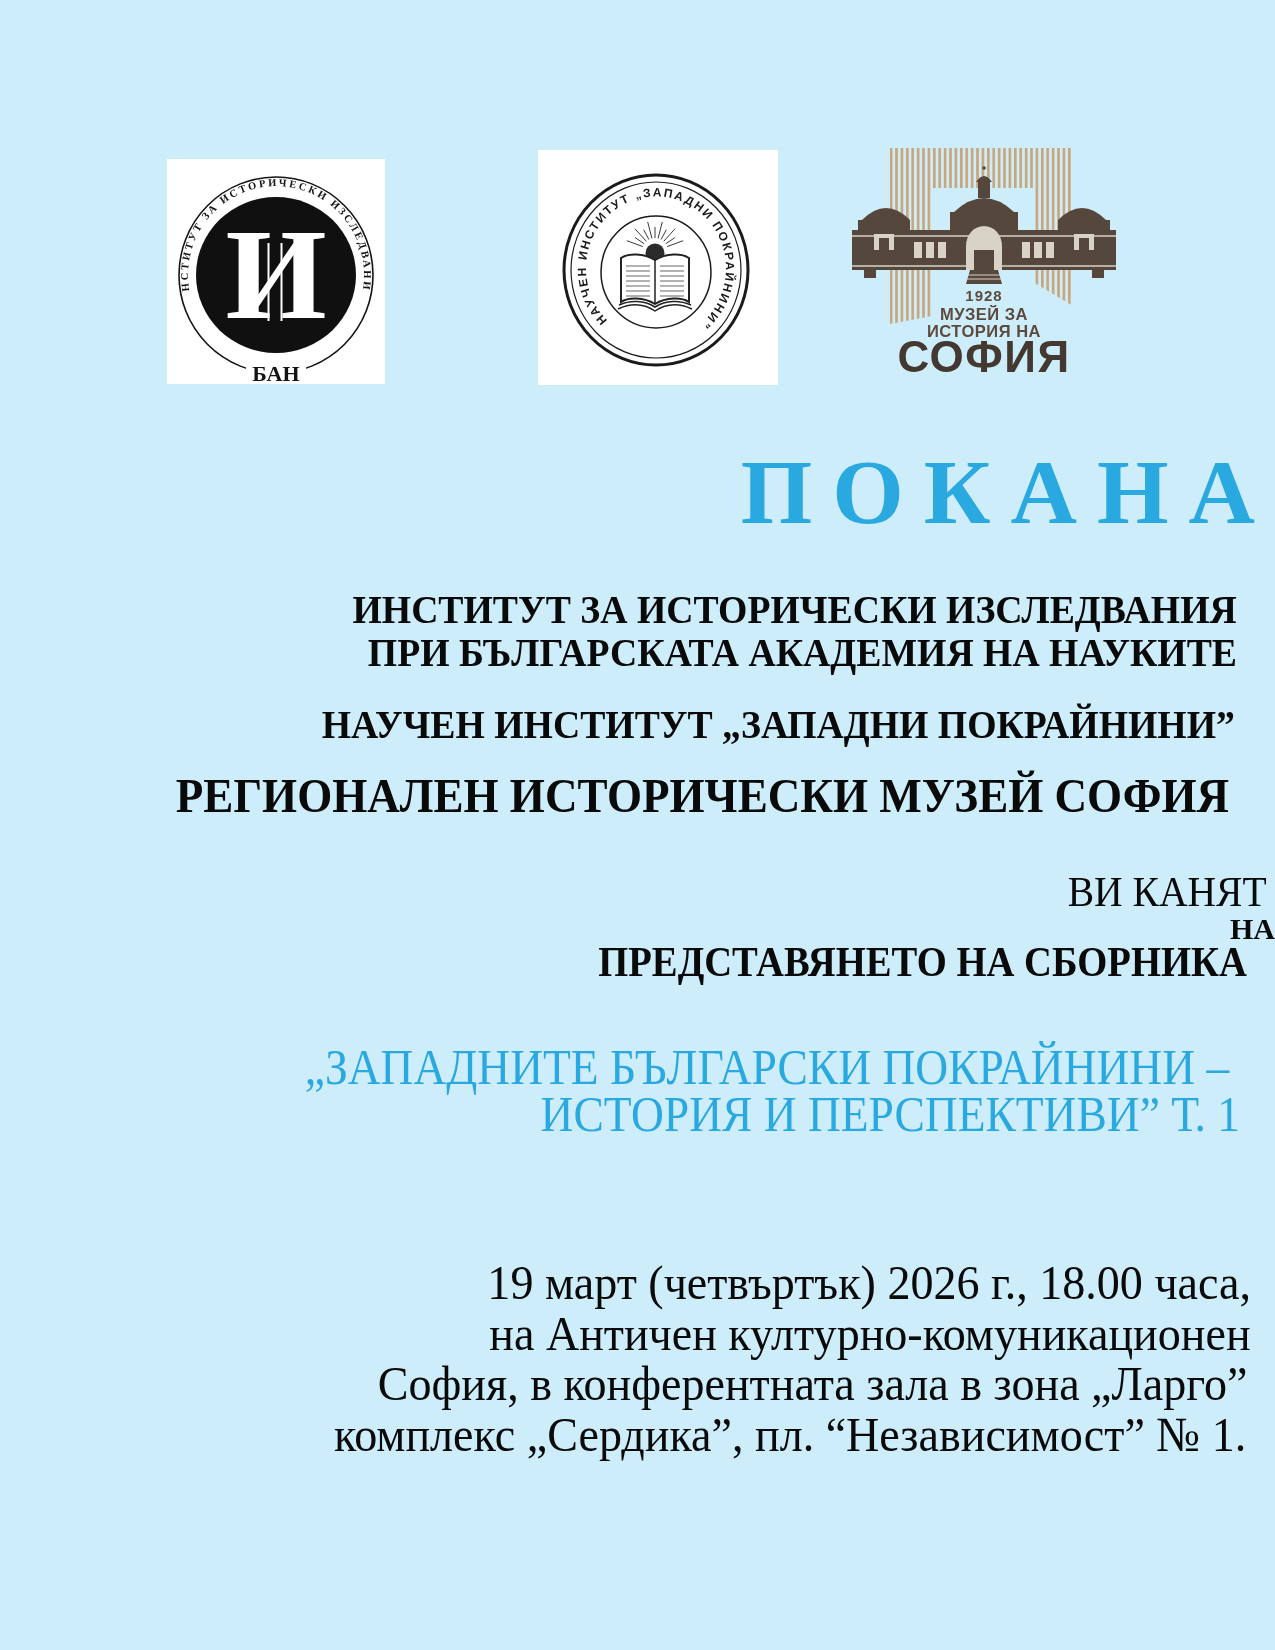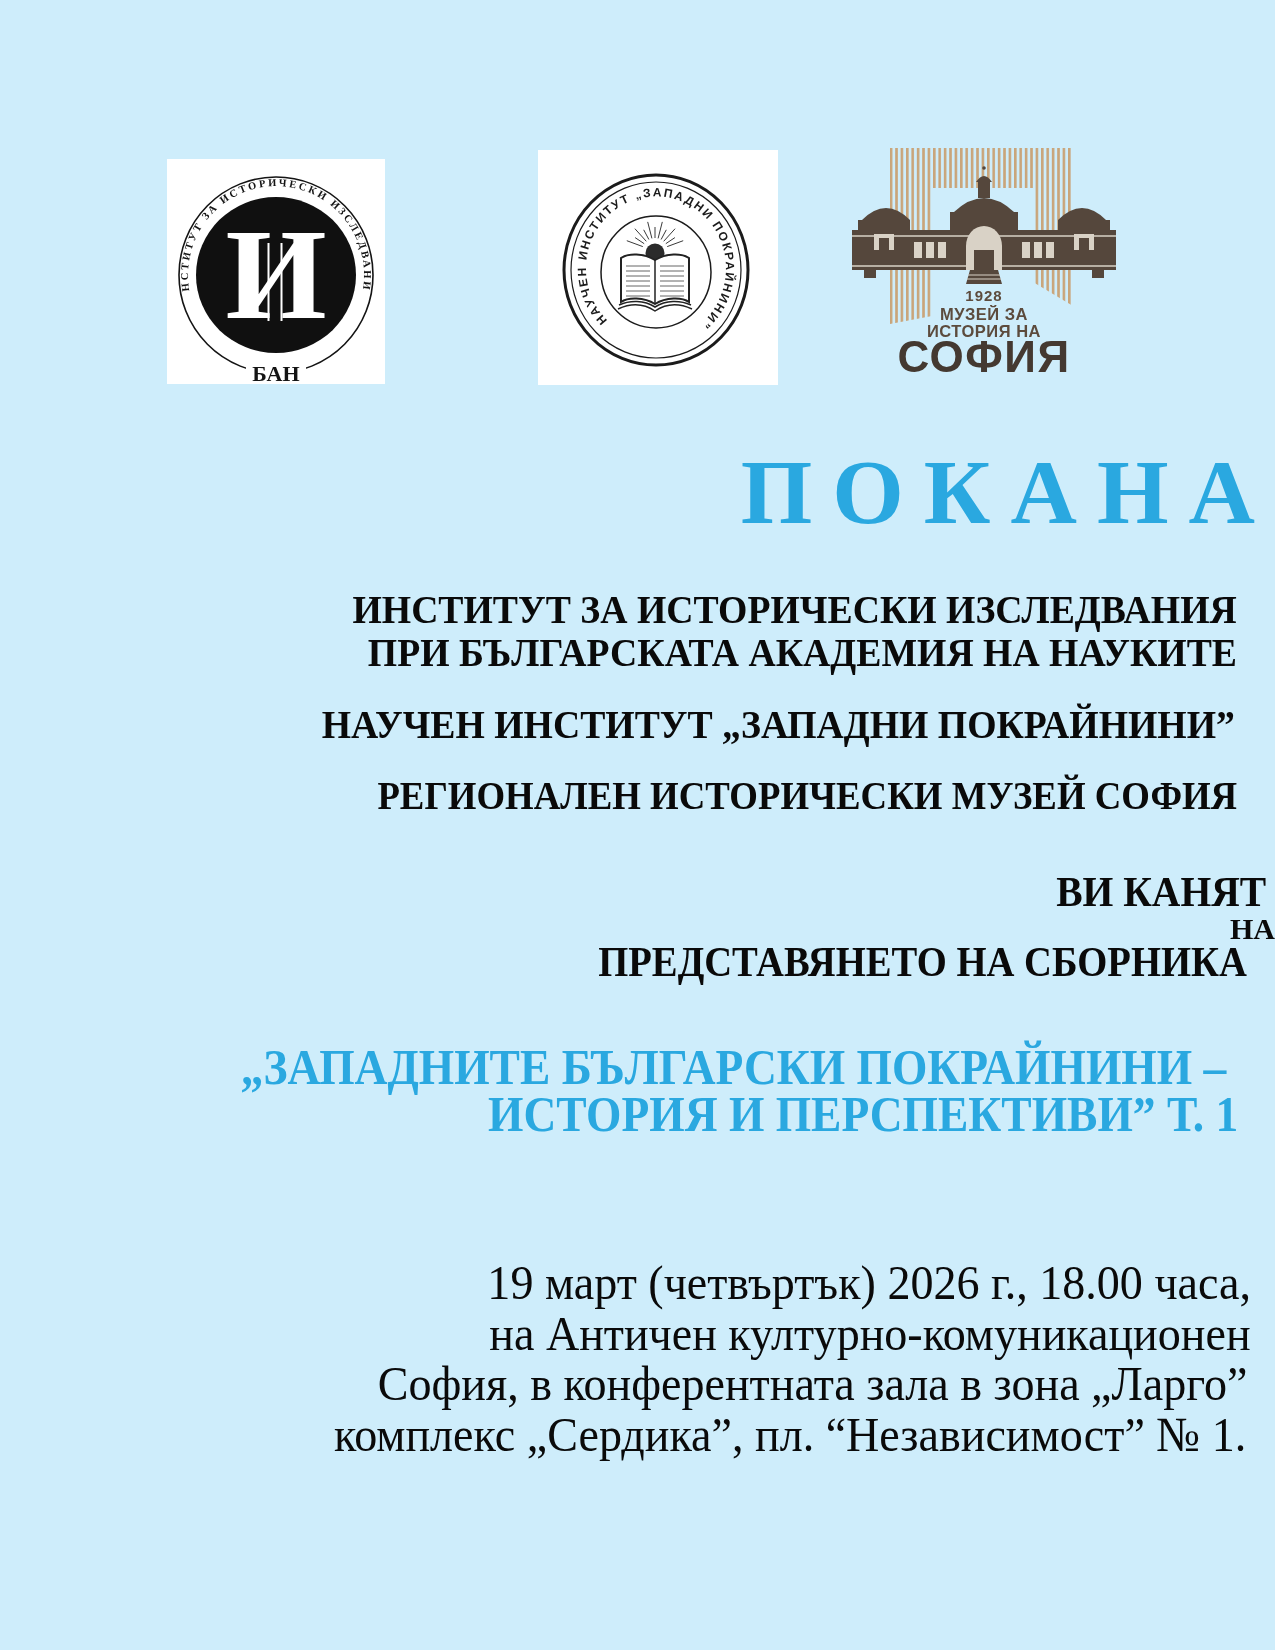--- a/index.html
+++ b/index.html
@@ -19,26 +19,26 @@
   }
   .cond{display:inline-block;transform:scaleX(0.92);}
   .cond94{display:inline-block;transform:scaleX(0.94);}
   .cond91{display:inline-block;transform:scaleX(0.91);}
   .heading{
     top:444px;font-size:92px;line-height:96px;font-weight:bold;
     letter-spacing:20px;color:#2AA8E0;
   }
   .orgblock{top:588px;font-size:41px;line-height:43px;font-weight:bold;}
   .org3{top:703px;font-size:41px;line-height:43px;font-weight:bold;}
-  .org4{top:774px;font-size:40px;line-height:43px;font-weight:bold;padding-left:28px;}
-  .invite{top:869px;font-size:43px;line-height:45px;font-weight:bold;}
+  .org4{top:774px;font-size:49px;line-height:43px;font-weight:bold;padding-left:28px;}
+  .invite{top:869px;font-size:43px;line-height:45px;font-weight:normal;}
   .prep{top:913px;font-size:30px;line-height:32px;font-weight:bold;}
   .event{top:940px;font-size:42px;line-height:44px;font-weight:bold;}
   .booktitle{
-    top:1044px;font-size:50px;line-height:47px;font-weight:bold;
+    top:1044px;font-size:50px;line-height:47px;font-weight:normal;
     color:#2AA8E0;
   }
   .details{top:1258px;font-size:49px;line-height:50.5px;font-weight:normal;padding-left:31px;}
 </style>
 </head>
 <body>
 
 <div class="page">
 
   <div class="logos-row">

